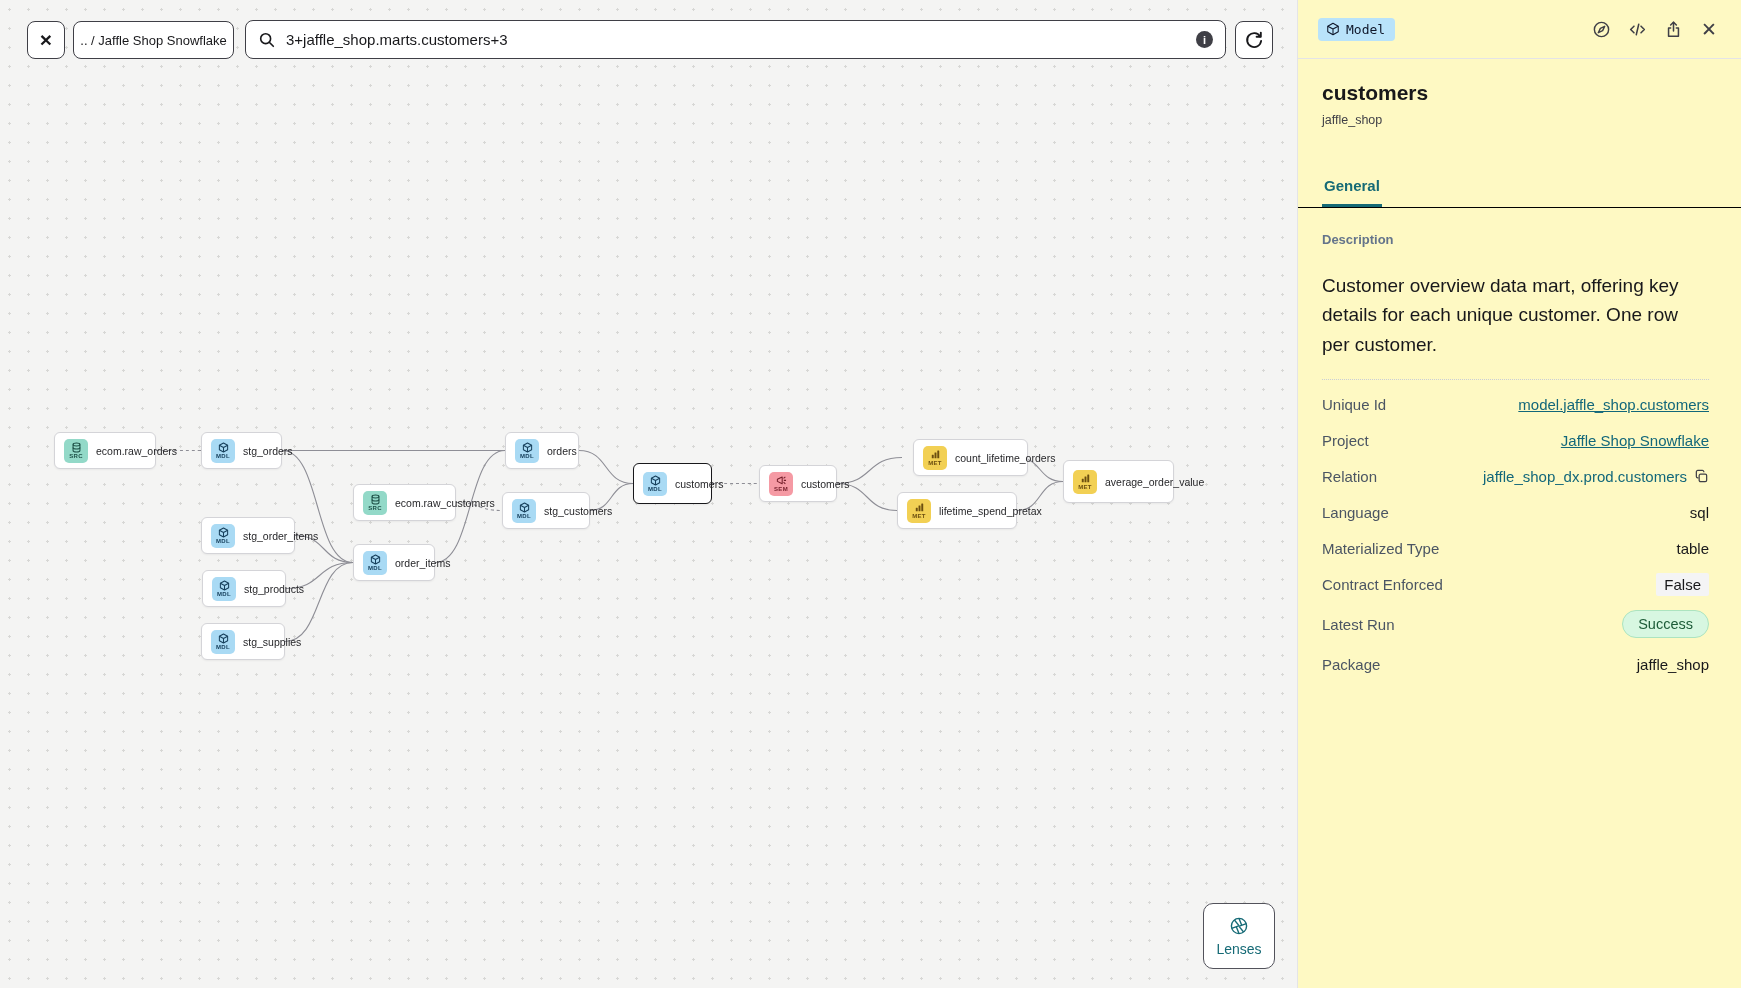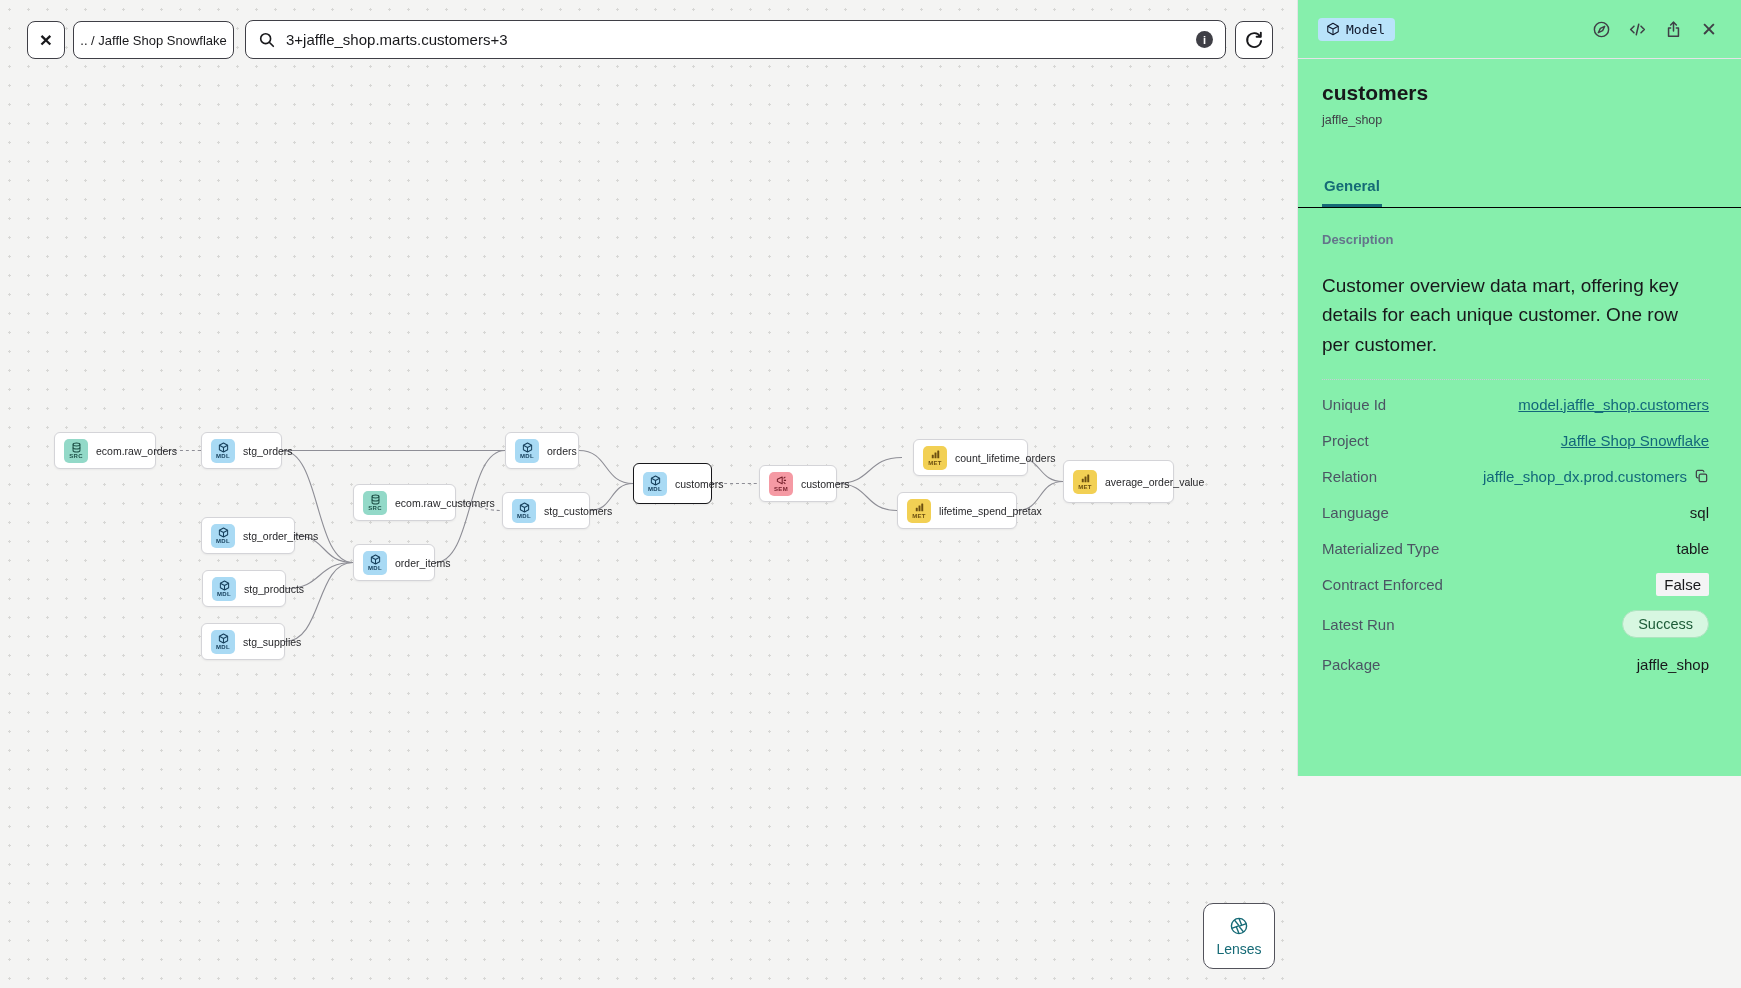--- a/index.html
+++ b/index.html
@@ -42,22 +42,22 @@
 
   
   .lenses { position:absolute; left:1203px; top:903px; width:72px; height:66px;
     background:#fff; border:1px solid #52525b; border-radius:10px; display:flex;
     flex-direction:column; align-items:center; justify-content:center; gap:5px;
     color:#156a76; cursor:pointer; }
   .lenses svg { width:20px; height:20px; }
   .lenses-label { font-size:14px; }
 
   
-  .panel { position:absolute; left:1297px; top:0; width:444px; height:776px;
-    background:#86efac; border-left:1px solid #e4e4e7; }
+  .panel { position:absolute; left:1297px; top:0; width:444px; height:988px;
+    background:#fef9c3; border-left:1px solid #e4e4e7; }
   .panel-header { height:59px; display:flex; align-items:center;
     justify-content:space-between; padding:0 22px 0 20px;
     border-bottom:1px solid #e4e4e7; }
   .res-badge { background:#b9e3fa; border-radius:4px; padding:4px 10px 4px 8px;
     display:flex; align-items:center; gap:6px;
     font-family:"DejaVu Sans Mono", monospace; font-size:13px; color:#0f172a; }
   .res-badge svg { width:14px; height:14px; }
   .panel-actions { display:flex; align-items:center; gap:16px; color:#3f3f46; }
   .panel-actions .act { width:20px; height:20px; cursor:pointer; display:flex;
     align-items:center; justify-content:center; }

